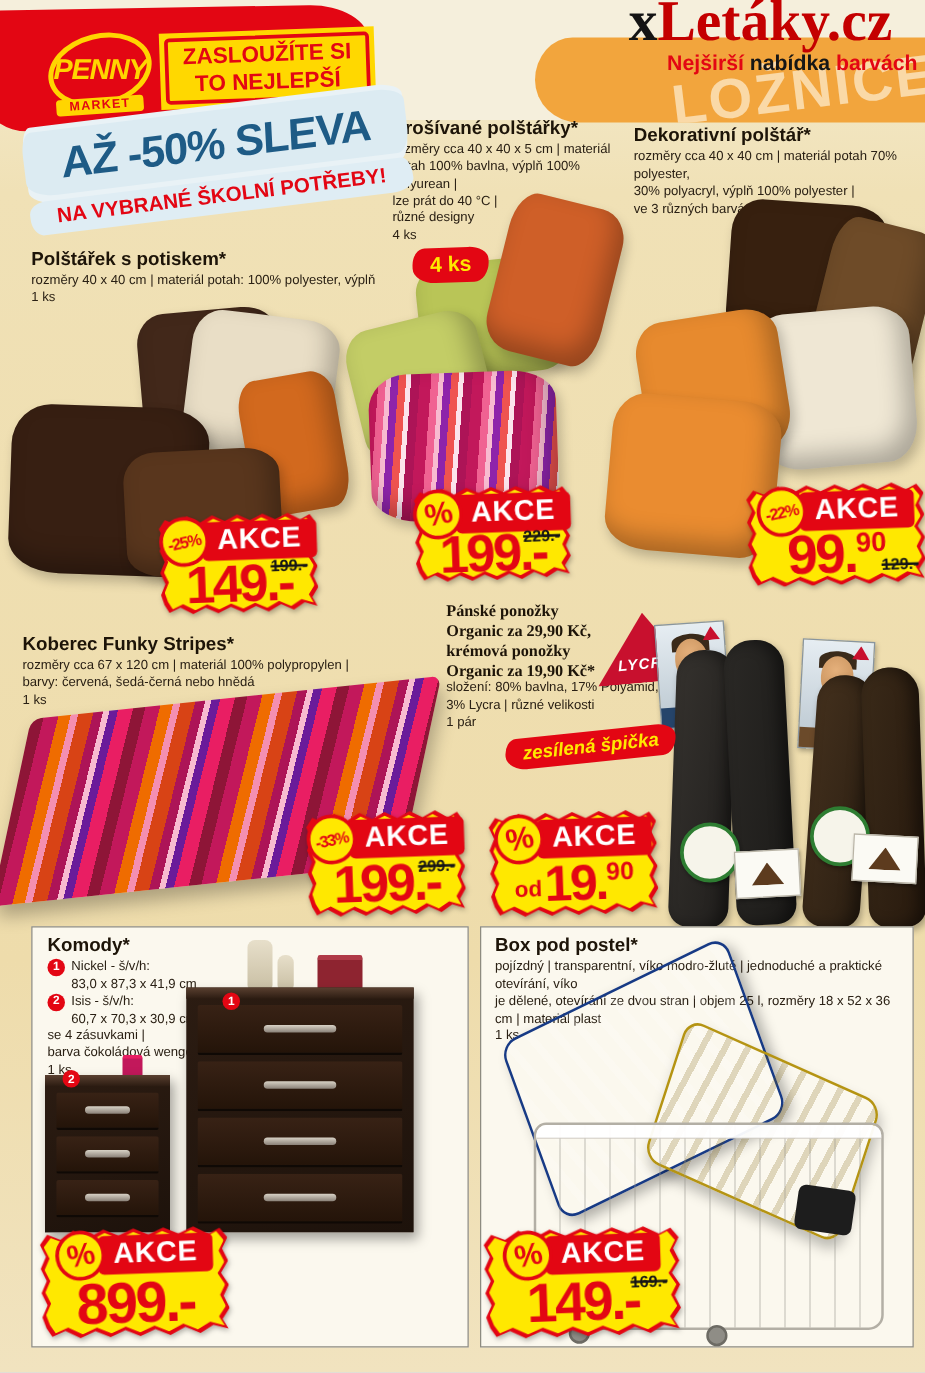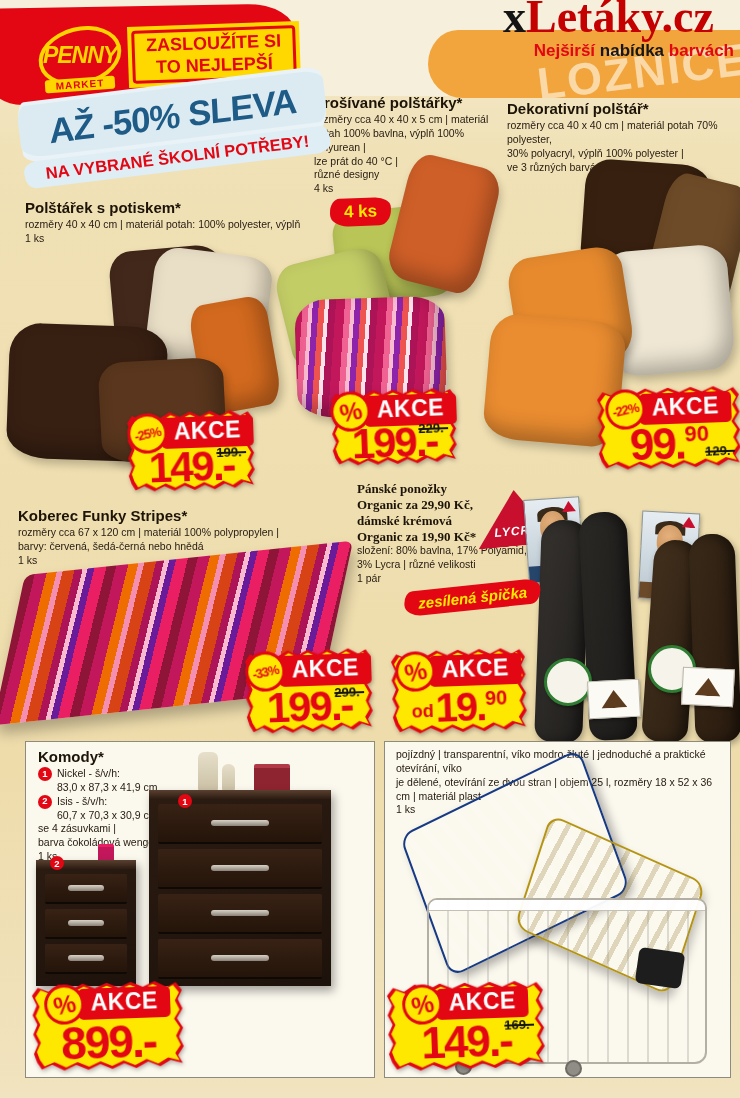--- a/index.html
+++ b/index.html
@@ -222,21 +222,21 @@
     <div class="ptitle">Koberec Funky Stripes*</div>
     <div class="pdesc">rozměry cca 67 x 120 cm | materiál 100% polypropylen |</div>
     <div class="pdesc">barvy: červená, šedá-černá nebo hnědá</div>
     <div class="pdesc">1 ks</div>
   </div>
   <div class="abs rug"></div>
 
   <div class="abs" style="left:357px;top:481px;width:175px;">
     <div class="btitle">Pánské ponožky</div>
     <div class="btitle">Organic za 29,90 Kč,</div>
-    <div class="btitle">dámské krémová</div>
+    <div class="btitle">krémová ponožky</div>
     <div class="btitle">Organic za 19,90 Kč*</div>
     <div class="pdesc">složení: 80% bavlna, 17% Polyamid,</div>
     <div class="pdesc">3% Lycra | různé velikosti</div>
     <div class="pdesc">1 pár</div>
   </div>
 
   <div class="abs lycra" style="left:476px;top:490px;">
     <span>LYCRA</span>
   </div>
 
@@ -317,20 +317,21 @@
         </div>
       <div class="drawer" style="height:28px;">
           <span class="handle sm"></span>
         </div>
     </div>
     <span class="abs num-dot" style="left:24px;top:114px;">2</span>
   </div>
 
   <div class="abs panel" style="left:384px;top:741px;width:347px;height:337px;">
     <div class="abs" style="left:11px;top:6px;width:330px;">
+      <div class="ptitle">Box pod postel*</div>
       <div class="pdesc">pojízdný | transparentní, víko modro-žluté | jednoduché a praktické otevírání, víko</div>
       <div class="pdesc">je dělené, otevírání ze dvou stran | objem 25 l, rozměry 18 x 52 x 36 cm | materiál plast</div>
       <div class="pdesc">1 ks</div>
     </div>
 
     <div class="abs lid lid-blue" style="left:30px;top:46px;width:200px;height:150px;"></div>
     <div class="abs lid lid-yellow" style="left:140px;top:104px;width:170px;height:118px;"></div>
     <div class="abs box-body" style="left:42px;top:156px;width:280px;height:166px;">
       <div class="box-rim"></div>
     </div>

